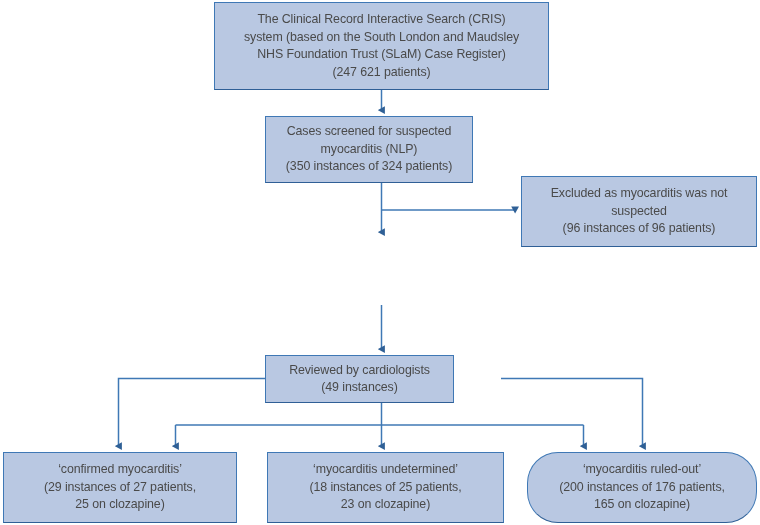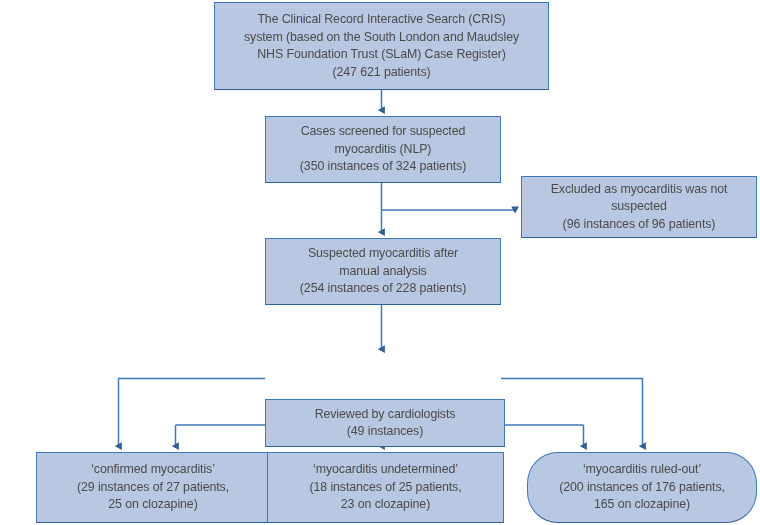--- a/index.html
+++ b/index.html
@@ -43,25 +43,25 @@
     letter-spacing: -0.1px;
     padding: 14px 6px;
   }
   .node .node-text {
     display: block;
     width: 100%;
     white-space: pre-line;
   }
   
   #node-cris        { left: 214px; top: 2px;   width: 335px; height: 88px; }
-  #node-screened    { left: 265px; top: 116px; width: 236px; height: 67px; }
-  #node-excluded    { left: 521px; top: 176px; width: 236px; height: 62px; }
+  #node-screened    { left: 265px; top: 116px; width: 208px; height: 67px; }
+  #node-excluded    { left: 521px; top: 176px; width: 236px; height: 71px; }
   #node-suspected   { left: 265px; top: 238px; width: 236px; height: 67px; }
-  #node-reviewed    { left: 265px; top: 355px; width: 240px; height: 48px; margin-top: 44px; }
-  #node-confirmed   { left: 3px;   top: 452px; width: 234px; height: 71px; margin-left: 33px; }
+  #node-reviewed    { left: 265px; top: 355px; width: 189px; height: 48px; }
+  #node-confirmed   { left: 3px;   top: 452px; width: 234px; height: 71px; }
   #node-undetermined{ left: 267px; top: 452px; width: 237px; height: 71px; }
   #node-ruledout    { left: 527px; top: 452px; width: 230px; height: 71px; border-radius: 31px; }
 </style>
 </head>
 <body>
 
 <div id="flow-root">
 
   <svg id="connectors" width="760" height="525" viewBox="0 0 760 525" xmlns="http://www.w3.org/2000/svg">
     <defs>
@@ -108,25 +108,20 @@
 myocarditis (NLP)
 (350 instances of 324 patients)</span>
   </div>
 
   <div class="node" id="node-excluded">
     <span class="node-text">Excluded as myocarditis was not
 suspected
 (96 instances of 96 patients)</span>
   </div>
 
-  <div class="node" id="node-suspected">
-    <span class="node-text">Suspected myocarditis after
-manual analysis
-(254 instances of 228 patients)</span>
-  </div>
 
   <div class="node" id="node-reviewed">
     <span class="node-text">Reviewed by cardiologists
 (49 instances)</span>
   </div>
 
   <div class="node" id="node-confirmed">
     <span class="node-text">‘confirmed myocarditis’
 (29 instances of 27 patients,
 25 on clozapine)</span>

